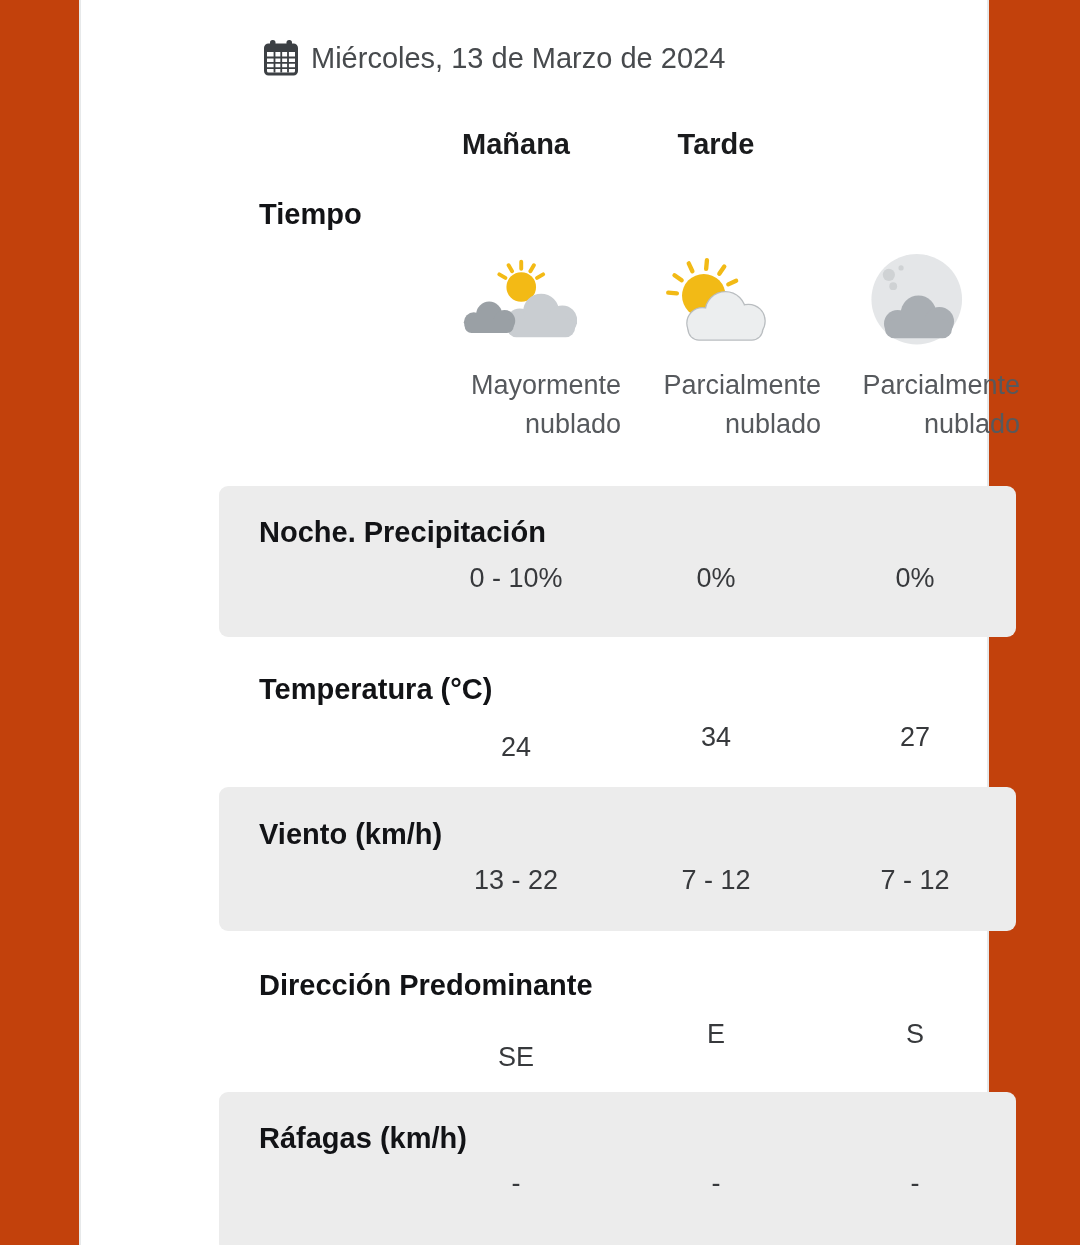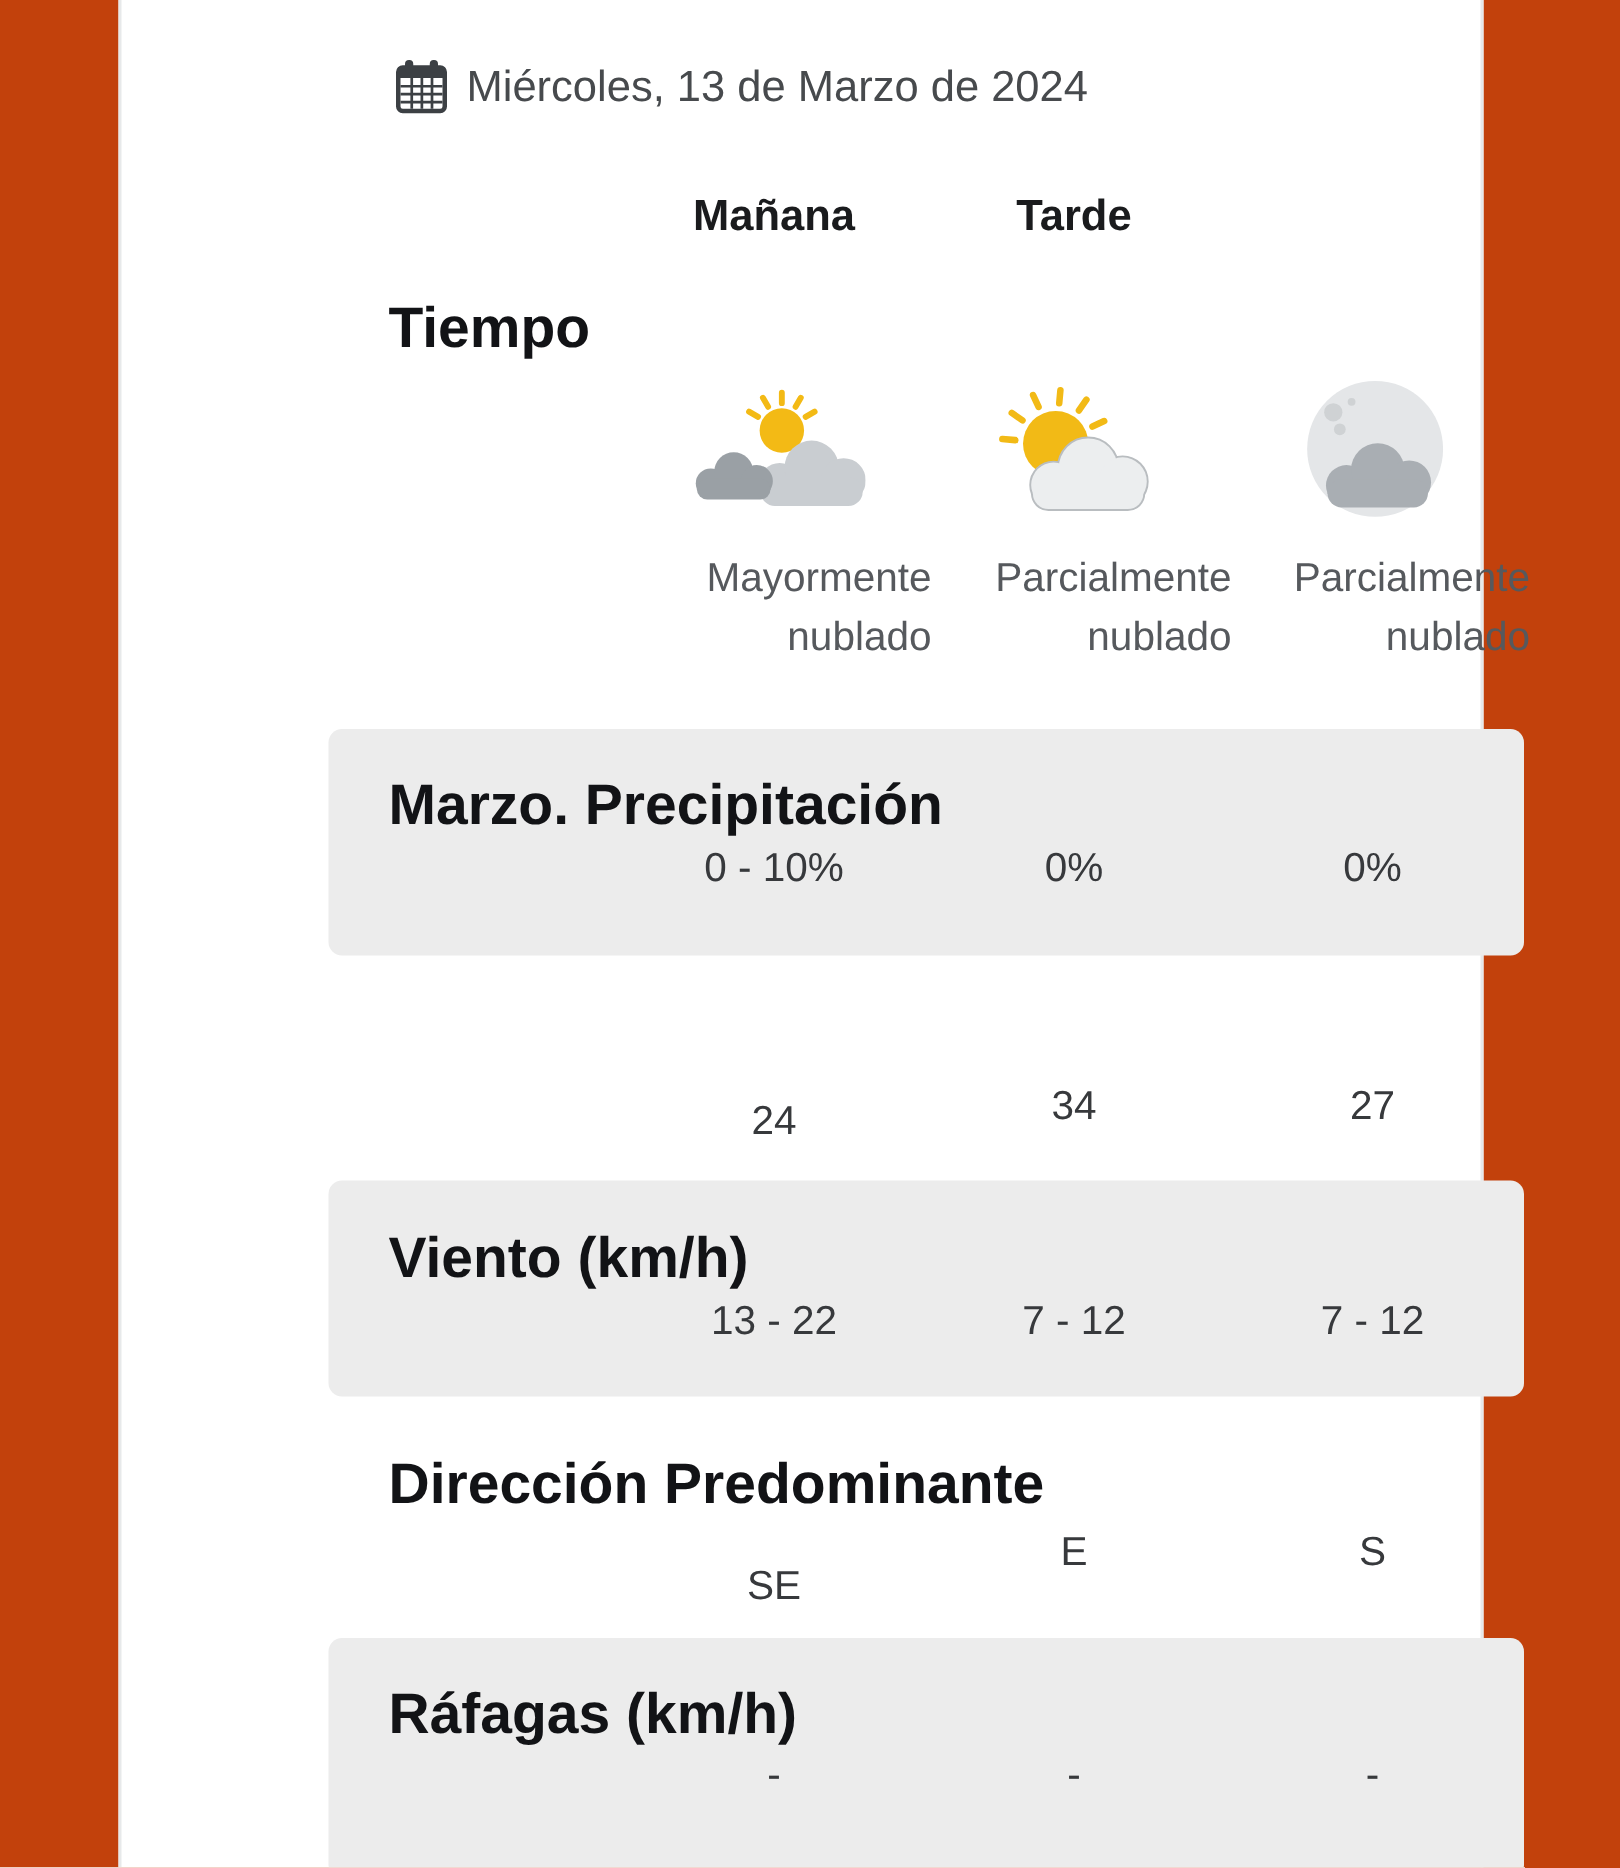--- a/index.html
+++ b/index.html
@@ -14,21 +14,21 @@
   .date-header{position:absolute;left:180px;top:38px;height:40px;display:flex;align-items:center;}
   .cal-icon{width:40px;height:40px;flex:0 0 auto;}
   .date-text{margin-left:10px;font-size:29px;color:#474a4d;white-space:nowrap;}
 
   .col{position:absolute;width:200px;text-align:center;}
   .c1{left:335px}.c2{left:535px}.c3{left:734px}
 
   .col-head{top:128px;font-size:29px;font-weight:bold;color:#1a1b1d;}
 
   .row-label{
-    position:absolute;left:178px;font-size:38px;font-weight:bold;color:#121316;white-space:nowrap;
+    position:absolute;left:178px;font-size:29px;font-weight:bold;color:#121316;white-space:nowrap;
   }
   .val{font-size:27px;color:#37393c;white-space:nowrap;}
 
   .shade{
     position:absolute;left:138px;width:797px;background:#ececec;border-radius:9px;
   }
   .wicon{position:absolute;top:248px;width:122px;height:106px;}
   .w1{left:374px}.w2{left:574px}.w3{left:773px}
   .cond{position:absolute;top:366px;width:210px;text-align:right;
         font-size:27px;line-height:39px;color:#56595d;}
@@ -108,25 +108,26 @@
     </svg>
 
     <div class="cond k1">Mayormente nublado</div>
     <div class="cond k2">Parcialmente nublado</div>
     <div class="cond k3">Parcialmente nublado</div>
 
     <div class="shade" style="top:486px;height:151px"></div>
     <div class="shade" style="top:787px;height:144px"></div>
     <div class="shade" style="top:1092px;height:160px"></div>
 
-    <span class="row-label" style="top:516px">Marzo. Precipitación</span>
+    <span class="row-label" style="top:516px">Noche. Precipitación</span>
     <span class="col val c1" style="top:563px">0 - 10%</span>
     <span class="col val c2" style="top:563px">0%</span>
     <span class="col val c3" style="top:563px">0%</span>
 
+    <span class="row-label" style="top:673px">Temperatura (°C)</span>
     <span class="col val c1" style="top:732px">24</span>
     <span class="col val c2" style="top:722px">34</span>
     <span class="col val c3" style="top:722px">27</span>
 
     <span class="row-label" style="top:818px">Viento (km/h)</span>
     <span class="col val c1" style="top:865px">13 - 22</span>
     <span class="col val c2" style="top:865px">7 - 12</span>
     <span class="col val c3" style="top:865px">7 - 12</span>
 
     <span class="row-label" style="top:969px">Dirección Predominante</span>

